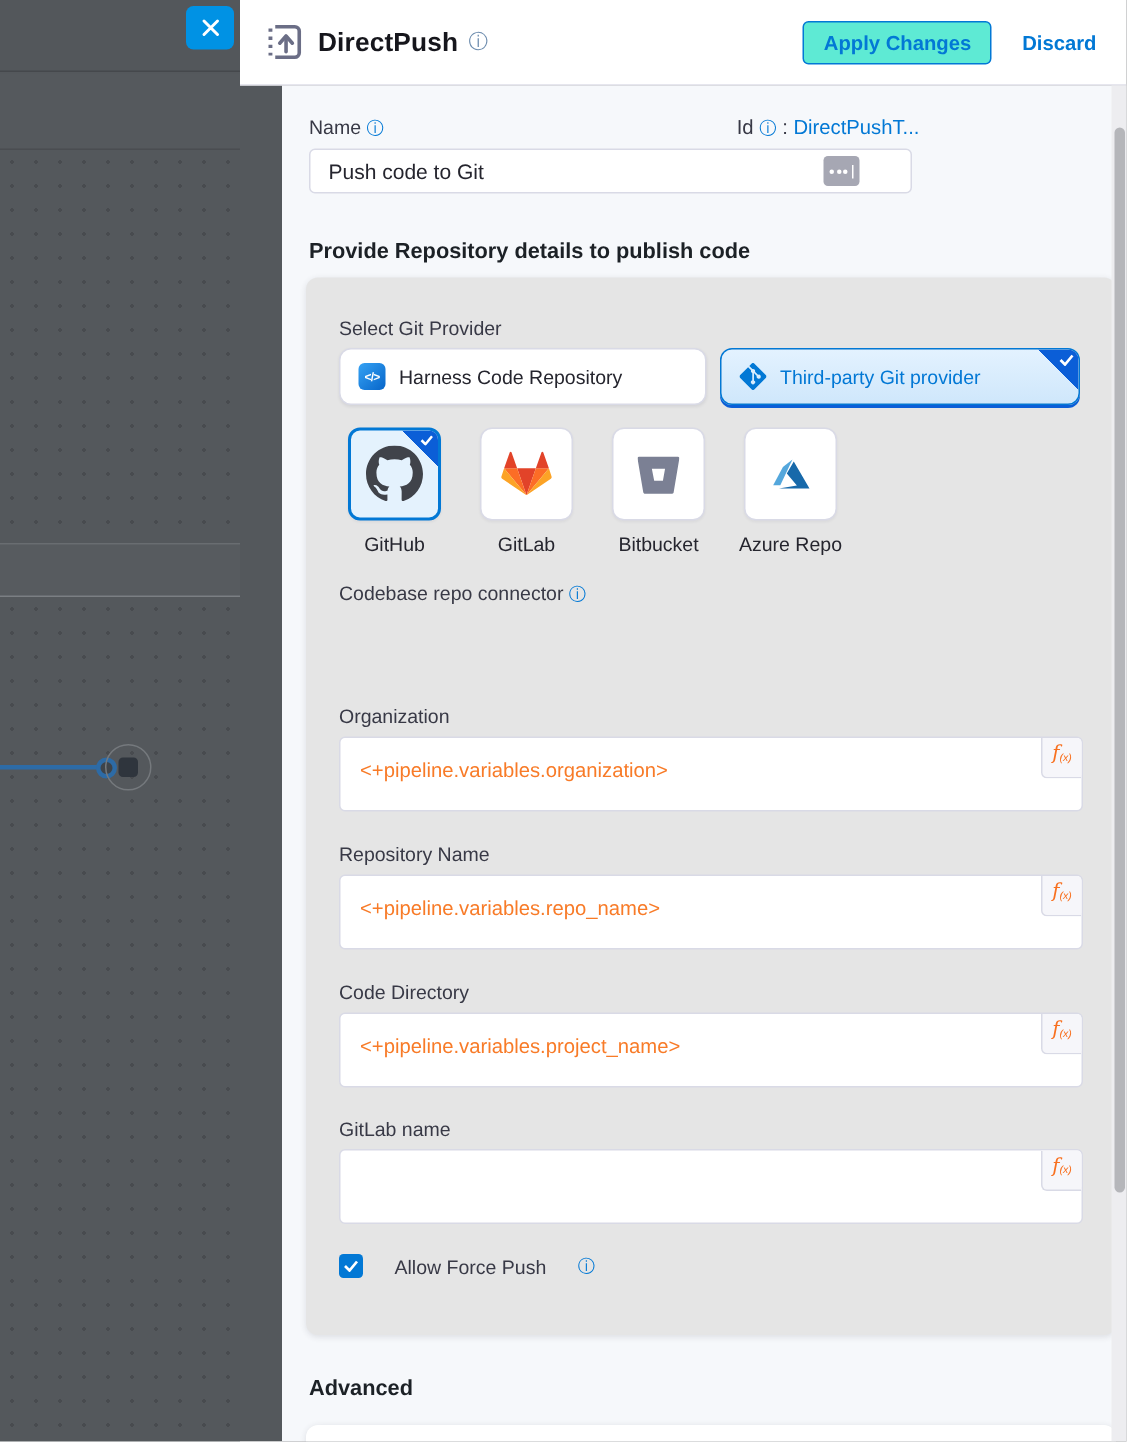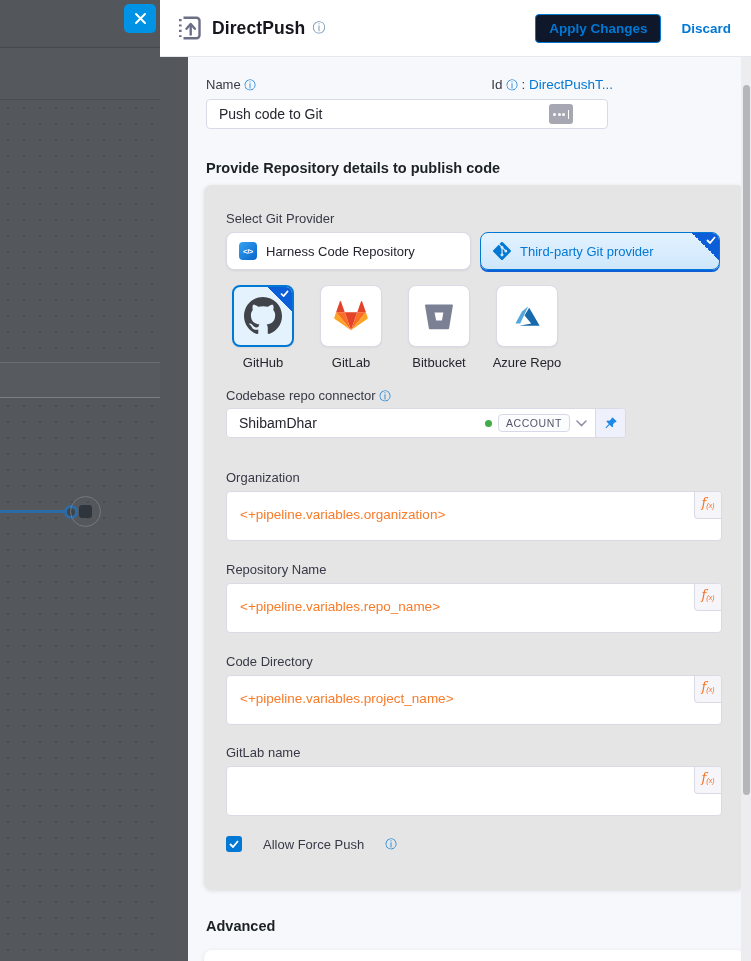--- a/index.html
+++ b/index.html
@@ -22,21 +22,21 @@
 
   
   .close-btn { position:absolute; left:124px; top:4px; width:32px; height:29px; background:#0092e4; border-radius:5px; display:flex; align-items:center; justify-content:center; cursor:pointer; z-index:5; }
 
   
   .drawer-header { position:absolute; left:160px; top:0; width:591px; height:57px; background:#ffffff; border-bottom:1px solid #e6e6ee; display:flex; align-items:center; padding:0 20px 0 16px; z-index:2; }
   .step-icon { flex:0 0 auto; margin-right:10px; }
   .drawer-title { font-size:17.5px; font-weight:700; color:#16161c; letter-spacing:.1px; }
   .title-info { color:#6d8cae; font-size:13px; margin-left:7px; }
   .header-actions { margin-left:auto; display:flex; align-items:center; gap:20px; }
-  .apply-btn { border:1px solid #0278d5; color:#0278d5; background:#0f172a; border-radius:4px; font-size:13.5px; font-weight:700; padding:6px 13px; cursor:pointer; font-family:inherit; }
+  .apply-btn { border:1px solid #0278d5; color:#0278d5; background:#5eead4; border-radius:4px; font-size:13.5px; font-weight:700; padding:6px 13px; cursor:pointer; font-family:inherit; }
   .discard-link { color:#0278d5; font-size:13.5px; font-weight:700; cursor:pointer; }
 
   .drawer-body { position:absolute; left:160px; top:57px; width:596px; height:904px; background:#f6f8fb;margin-left:28px; }
 
   .field-label { font-size:13px; color:#383946; }
   .info-i { color:#0278d5; font-size:11.5px; font-style:normal; }
 
   .name-label { position:absolute; left:18px; top:20px; }
   .id-row { position:absolute; top:20px; right:171px; font-size:13.5px; color:#383946; white-space:nowrap; }
   .id-value { color:#0278d5; }
@@ -218,35 +218,20 @@
       </div>
       <div class="tile-label" style="left:28px">GitHub</div>
       <div class="tile-label" style="left:116px">GitLab</div>
       <div class="tile-label" style="left:204px">Bitbucket</div>
       <div class="tile-label" style="left:284px;width:78px">Azure Repo</div>
 
       <div class="conn-label">
         <span>Codebase repo connector</span>
         <span class="info-i">ⓘ</span>
       </div>
-      <div class="conn-input">
-        <span class="conn-value">ShibamDhar</span>
-        <span class="status-dot"></span>
-        <span class="scope-badge">ACCOUNT</span>
-        <span class="chev">
-          <svg width="11" height="7" viewBox="0 0 11 7">
-              <polyline points="1,1 5.5,5.5 10,1" fill="none" stroke="#9293a8" stroke-width="1.6" stroke-linecap="round"></polyline>
-            </svg>
-        </span>
-        <span class="pin-area">
-          <svg width="15" height="15" viewBox="0 0 24 24">
-              <path fill="#1d88e5" d="M15.5 2.2 21.8 8.5l-1.6 1.6-.9-.3-3.4 3.4.4 3.2-1.7 1.7-4-4-5.4 5.4-1.2-1.2 5.4-5.4-4-4 1.7-1.7 3.2.4 3.4-3.4-.3-.9z"></path>
-            </svg>
-        </span>
-      </div>
 
       <div class="fgroup" style="top:285px">
         <div class="flabel">Organization</div>
         <div class="fxinput">
           <span class="expr">&lt;+pipeline.variables.organization&gt;</span>
           <div class="fx-badge">
               <i>f</i>
               <sub>(x)</sub>
             </div>
         </div>

